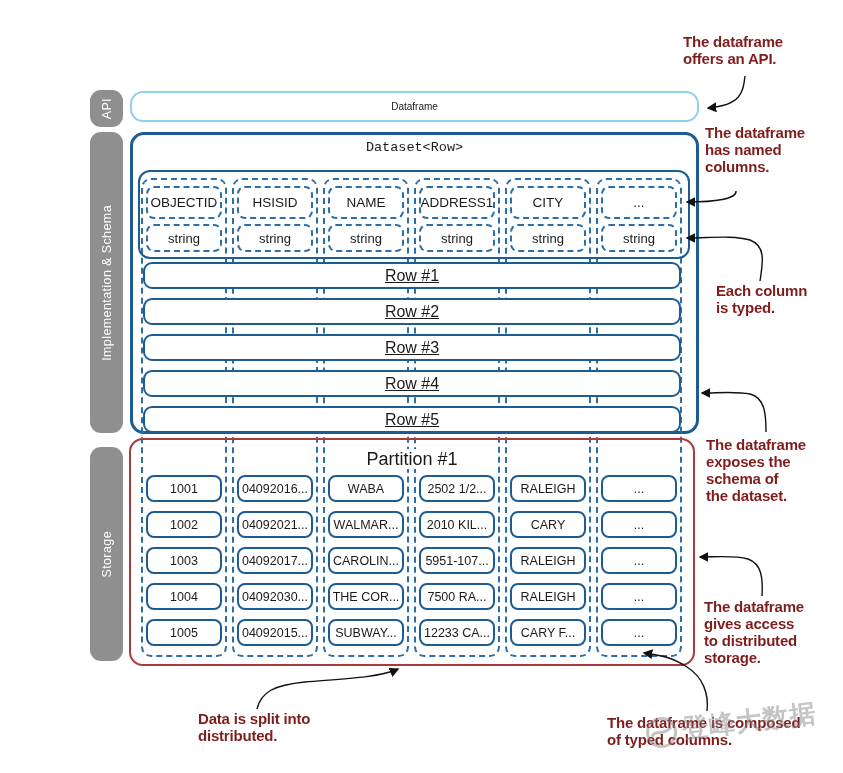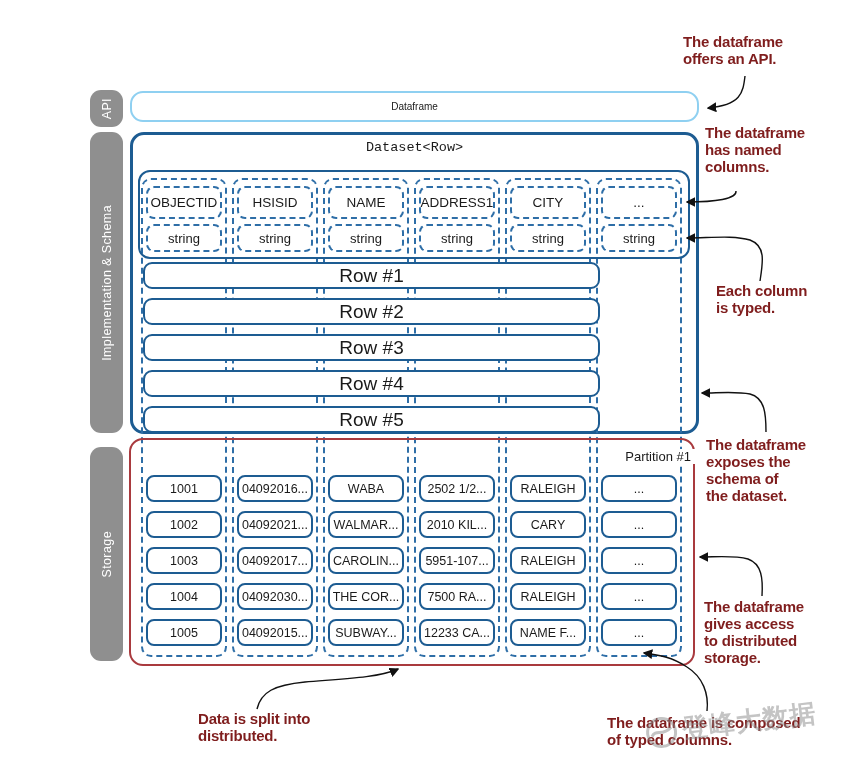--- a/index.html
+++ b/index.html
@@ -65,33 +65,33 @@
     font-size:13.5px;z-index:2;
   }
   .typ{
     position:absolute;top:224px;width:76px;height:28px;border:2px dashed var(--blue-dash);
     border-radius:8px;display:flex;align-items:center;justify-content:center;
     font-size:13px;z-index:2;
   }
 
   
   .rowbox{
-    position:absolute;left:143px;width:457px;height:27px;border:2px solid var(--blue);
+    position:absolute;left:143px;width:538px;height:27px;border:2px solid var(--blue);
     border-radius:9px;background:#fff;display:flex;align-items:center;justify-content:center;
-    font-size:19px;z-index:3;
+    font-size:16px;z-index:3;text-decoration:underline;
   }
   .rw0{top:262px}.rw1{top:298px}.rw2{top:334px}.rw3{top:370px}.rw4{top:406px}
 
   
   .partition-box{
     left:129px;top:438px;width:566px;height:228px;border:2.5px solid var(--red);
     border-radius:14px;z-index:2;
   }
   .partition-label{
-    left:129px;top:449px;width:566px;text-align:right;font-size:13px;z-index:3;
+    left:129px;top:449px;width:566px;text-align:center;font-size:18px;z-index:3;
   }
   .partition-label span{background:#fff;padding:0 4px;}
   .cell{
     position:absolute;width:76px;height:27px;border:2px solid var(--blue);
     border-radius:8px;background:#fff;display:flex;align-items:center;justify-content:center;
     font-size:12.5px;white-space:nowrap;z-index:3;
   }
   .p0{top:475px}.p1{top:511px}.p2{top:547px}.p3{top:583px}.p4{top:619px}
 
   
@@ -190,21 +190,21 @@
 <div class="cell p3 k1">04092030...</div>
 <div class="cell p3 k2">THE COR...</div>
 <div class="cell p3 k3">7500 RA...</div>
 <div class="cell p3 k4">RALEIGH</div>
 <div class="cell p3 k5">...</div>
 
 <div class="cell p4 k0">1005</div>
 <div class="cell p4 k1">04092015...</div>
 <div class="cell p4 k2">SUBWAY...</div>
 <div class="cell p4 k3">12233 CA...</div>
-<div class="cell p4 k4">NAME F...</div>
+<div class="cell p4 k4">CARY F...</div>
 <div class="cell p4 k5">...</div>
 
 <div class="note n1">The dataframe
 offers an API.</div>
 <div class="note n2">The dataframe
 has named
 columns.</div>
 <div class="note n3">Each column
 is typed.</div>
 <div class="note n4">The dataframe

